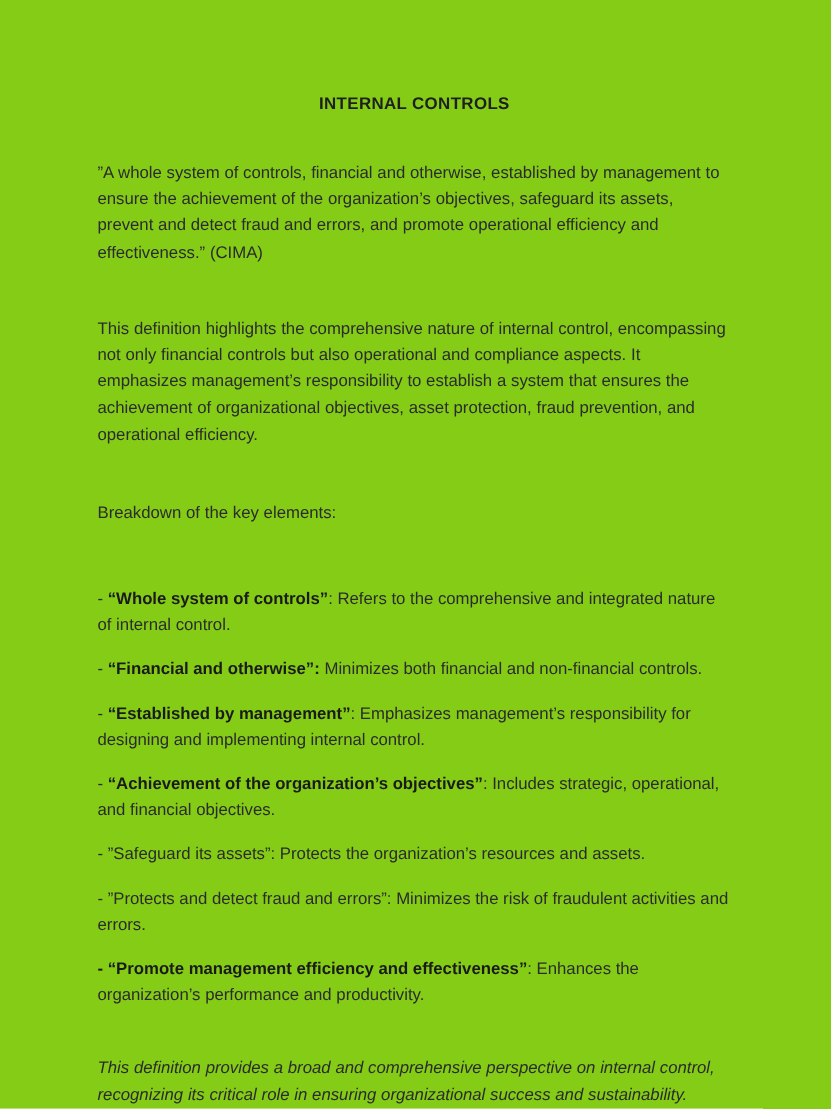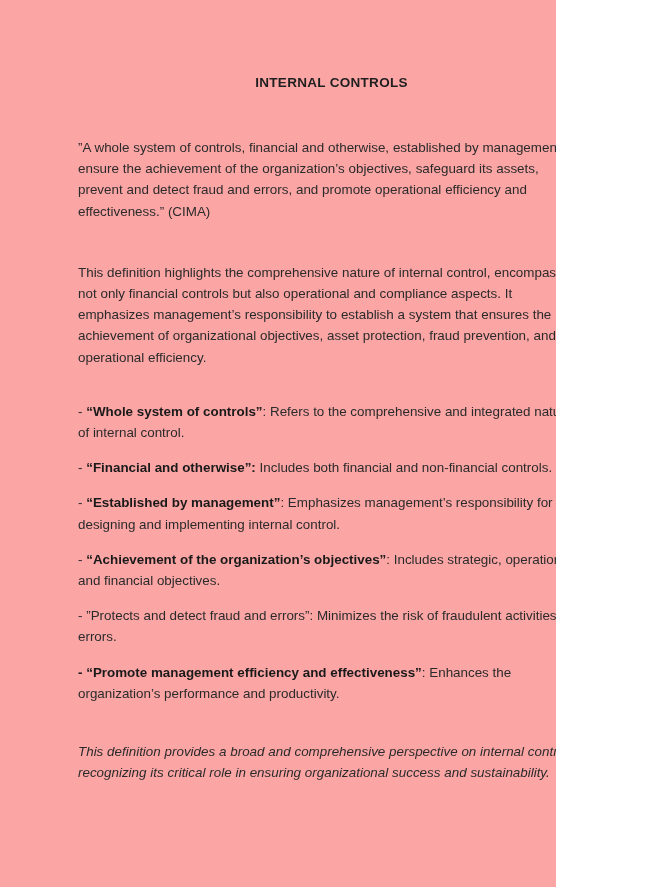--- a/index.html
+++ b/index.html
@@ -8,23 +8,23 @@
     padding: 0;
     background: #ffffff;
   }
   body {
     font-family: "Liberation Sans", "DejaVu Sans", sans-serif;
     color: #2b2b2b;
     -webkit-font-smoothing: antialiased;
   }
   .page {
     position: relative;
-    width: 556px;
+    width: 665px;
     height: 887px;
-    background: #fca5a5;
+    background: #84cc16;
     overflow: hidden;
     box-sizing: border-box;
   }
   .content {
     position: absolute;
     left: 78px;
     top: 0;
     width: 507px;
   }
   .doc-title {
@@ -39,30 +39,30 @@
   }
   .para {
     font-size: 13.4px;
     line-height: 21.2px;
     margin: 0;
     text-align: left;
     color: #2b2b2b;
     word-spacing: 0.1px;
   }
   .block-quote {
-    margin-top: 46px;
+    margin-top: 36px;
   }
   .para-explain {
     margin-top: 40px;
   }
   .para-breakdown {
     margin-top: 41px;
   }
   .bullet-list {
-    margin-top: 33px;
+    margin-top: 48px;
   }
   .bullet {
     font-size: 13.4px;
     line-height: 21.2px;
     margin: 0 0 14px 0;
     color: #2b2b2b;
   }
   .bullet:last-child {
     margin-bottom: 0;
   }
@@ -80,39 +80,43 @@
 
 <div class="page">
   <div class="content">
 
     <h1 class="doc-title">INTERNAL CONTROLS</h1>
 
     <p class="para block-quote">”A whole system of controls, financial and otherwise, established by management to ensure the achievement of the organization’s objectives, safeguard its assets, prevent and detect fraud and errors, and promote operational efficiency and effectiveness.” (CIMA)</p>
 
     <p class="para para-explain">This definition highlights the comprehensive nature of internal control, encompassing not only financial controls but also operational and compliance aspects. It emphasizes management’s responsibility to establish a system that ensures the achievement of organizational objectives, asset protection, fraud prevention, and operational efficiency.</p>
 
+    <p class="para para-breakdown">Breakdown of the key elements:</p>
 
     <div class="bullet-list">
 
       <p class="bullet">
         <span class="dash" style="font-weight: normal;">- </span><span class="term" style="font-weight: bold; color: rgb(26, 26, 26);">“Whole system of controls”</span><span class="rest">: Refers to the comprehensive and integrated nature of internal control.</span>
       </p>
 
       <p class="bullet">
-        <span class="dash" style="font-weight: normal;">- </span><span class="term" style="font-weight: bold; color: rgb(26, 26, 26); text-align: right;">“Financial and otherwise”:</span><span class="rest"> Includes both financial and non-financial controls.</span>
+        <span class="dash" style="font-weight: normal;">- </span><span class="term" style="font-weight: bold; color: rgb(26, 26, 26); text-align: right;">“Financial and otherwise”:</span><span class="rest"> Minimizes both financial and non-financial controls.</span>
       </p>
 
       <p class="bullet">
         <span class="dash" style="font-weight: normal;">- </span><span class="term" style="font-weight: bold; color: rgb(26, 26, 26); text-align: right;">“Established by management”</span><span class="rest">: Emphasizes management’s responsibility for designing and implementing internal control.</span>
       </p>
 
       <p class="bullet">
         <span class="dash" style="font-weight: normal;">- </span><span class="term" style="font-weight: bold; color: rgb(26, 26, 26);">“Achievement of the organization’s objectives”</span><span class="rest">: Includes strategic, operational, and financial objectives.</span>
       </p>
 
+      <p class="bullet">
+        <span class="dash" style="font-weight: normal;">- </span><span class="term" style="font-weight: normal; color: rgb(43, 43, 43);">”Safeguard its assets”</span><span class="rest">: Protects the organization’s resources and assets.</span>
+      </p>
 
       <p class="bullet">
         <span class="dash" style="font-weight: normal;">- </span><span class="term" style="font-weight: normal; color: rgb(43, 43, 43);">”Protects and detect fraud and errors”</span><span class="rest">: Minimizes the risk of fraudulent activities and errors.</span>
       </p>
 
       <p class="bullet">
         <span class="dash" style="font-weight: bold; color: rgb(26, 26, 26);">- </span><span class="term" style="font-weight: bold; color: rgb(26, 26, 26);">“Promote management efficiency and effectiveness”</span><span class="rest">: Enhances the organization’s performance and productivity.</span>
       </p>
 
     </div>

